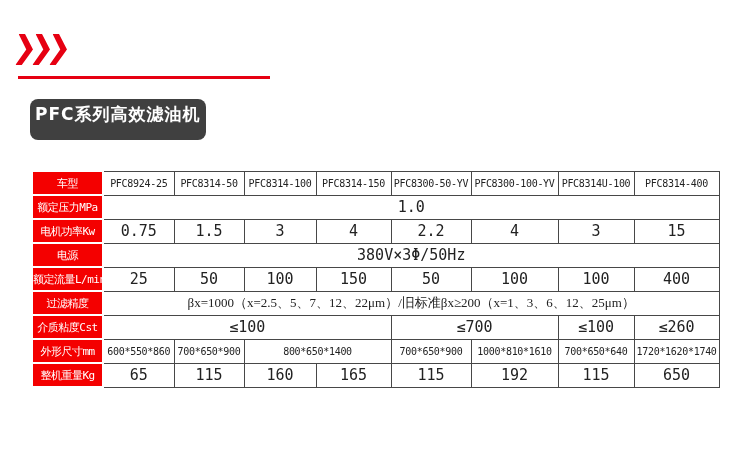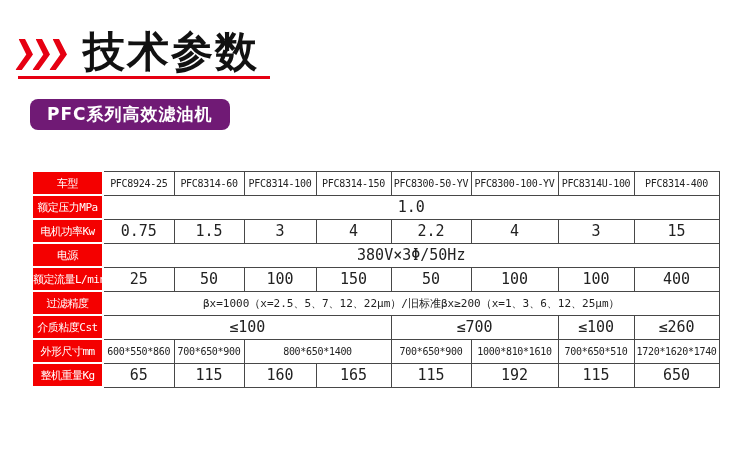--- a/index.html
+++ b/index.html
@@ -15,23 +15,23 @@
     clip-path:polygon(0 0,40% 0,100% 50%,40% 100%,0 100%,58% 50%);
     transform:skewX(-6deg);
   }
   .page-title{
     margin-left:15px;font-size:42px;line-height:44px;font-weight:600;color:#111;
     letter-spacing:2px;white-space:nowrap;
   }
   .title-underline{position:absolute;left:18px;top:76px;width:252px;height:3px;background:#e60012;}
   
   .badge{
-    position:absolute;left:30px;top:99px;height:31px;line-height:31px;
-    background:#701a75;color:#fff;font-size:17px;font-weight:600;
-    padding:0 17px;border-radius:8px;white-space:nowrap;letter-spacing:1px;
+    position:absolute;left:30px;top:99px;height:41px;line-height:31px;
+    background:#404040;color:#fff;font-size:17px;font-weight:600;
+    padding:0 5px;border-radius:8px;white-space:nowrap;letter-spacing:1px;
   }
   
   table.params{
     position:absolute;left:31px;top:152px;width:687px;
     border-collapse:collapse;table-layout:fixed;
     font-family:"DejaVu Sans Mono","Liberation Mono",monospace;
     margin-top:18px;
   }
   table.params th{
     background:#f40000;color:#ffffff;font-weight:normal;
@@ -39,32 +39,31 @@
     border:2px solid #ffffff;
     height:21px;padding:0;text-align:center;white-space:nowrap;overflow:hidden;
   }
   table.params td{
     border:1px solid #474747;background:#ffffff;color:#222;
     font-size:15px;height:23px;padding:0 2px;text-align:center;
     white-space:nowrap;overflow:hidden;
   }
   table.params tr.model-row td,
   table.params tr.dims-row td{font-size:10px;letter-spacing:-0.3px;}
-  table.params tr.precision-row td{font-size:11px;}
+  table.params tr.precision-row td{font-size:13px;font-family:Liberation Serif, serif;}
 </style>
 </head>
 <body>
 
 <div class="hdr">
   <span class="chevrons">
     <span class="chev"></span>
     <span class="chev"></span>
     <span class="chev"></span>
   </span>
-  <span class="page-title">技术参数</span>
 </div>
 <div class="title-underline"></div>
 
 <div class="badge">PFC系列高效滤油机</div>
 
 <table class="params">
   <colgroup>
       <col style="width: 71px;">
       <col style="width: 71px;">
       <col style="width: 70px;">
@@ -72,21 +71,21 @@
       <col style="width: 75px;">
       <col style="width: 80px;">
       <col style="width: 87px;">
       <col style="width: 76px;">
       <col style="width: 85px;">
     </colgroup>
   <tbody>
       <tr class="model-row">
         <th>车型</th>
         <td>PFC8924-25</td>
-        <td>PFC8314-60</td>
+        <td>PFC8314-50</td>
         <td>PFC8314-100</td>
         <td>PFC8314-150</td>
         <td>PFC8300-50-YV</td>
         <td>PFC8300-100-YV</td>
         <td>PFC8314U-100</td>
         <td>PFC8314-400</td>
       </tr>
       <tr>
         <th>额定压力MPa</th>
         <td colspan="8">1.0</td>
@@ -128,21 +127,21 @@
         <td>≤100</td>
         <td>≤260</td>
       </tr>
       <tr class="dims-row">
         <th>外形尺寸mm</th>
         <td>600*550*860</td>
         <td>700*650*900</td>
         <td colspan="2">800*650*1400</td>
         <td>700*650*900</td>
         <td>1000*810*1610</td>
-        <td>700*650*510</td>
+        <td>700*650*640</td>
         <td>1720*1620*1740</td>
       </tr>
       <tr>
         <th>整机重量Kg</th>
         <td>65</td>
         <td>115</td>
         <td>160</td>
         <td>165</td>
         <td>115</td>
         <td>192</td>

